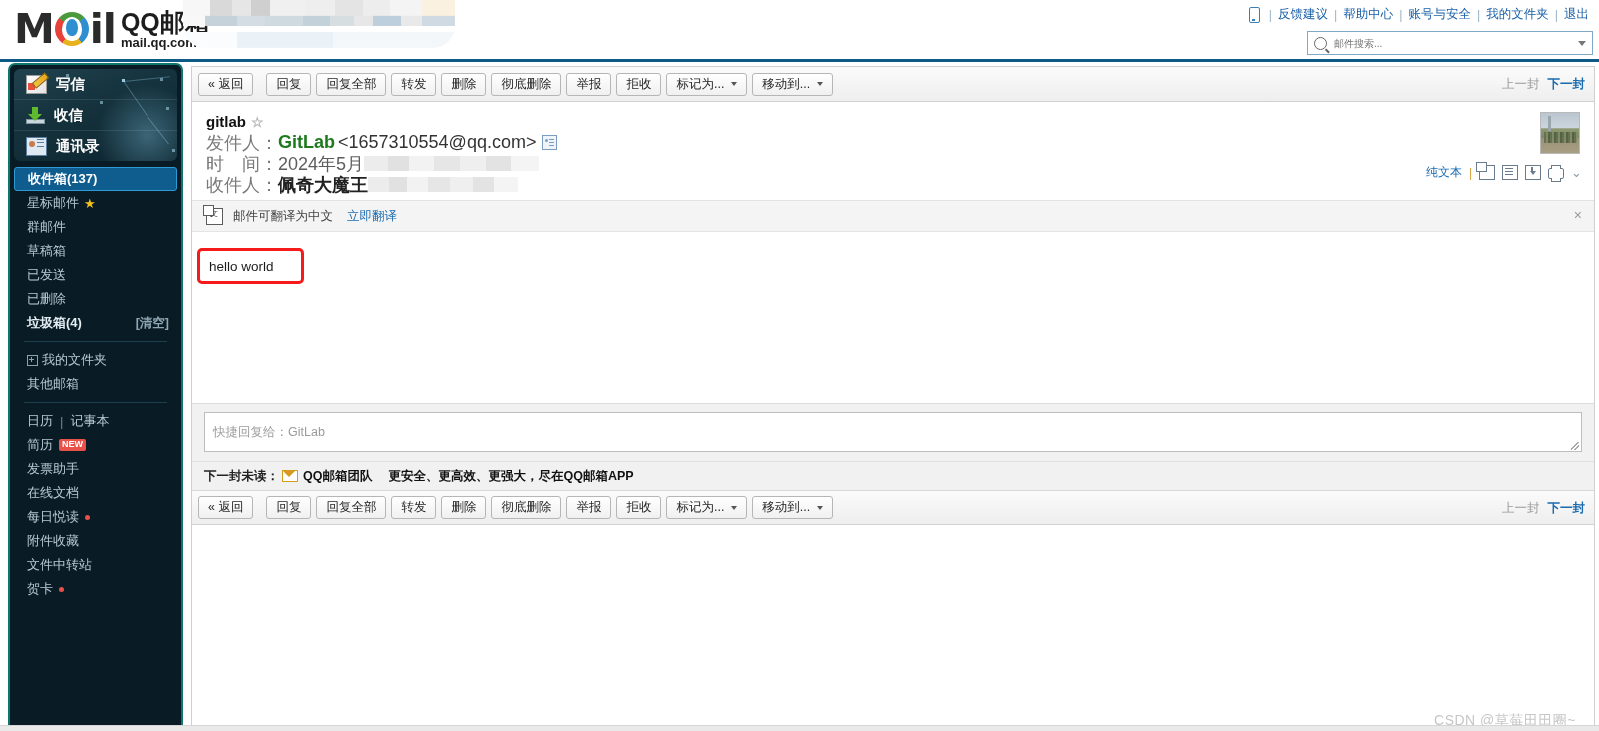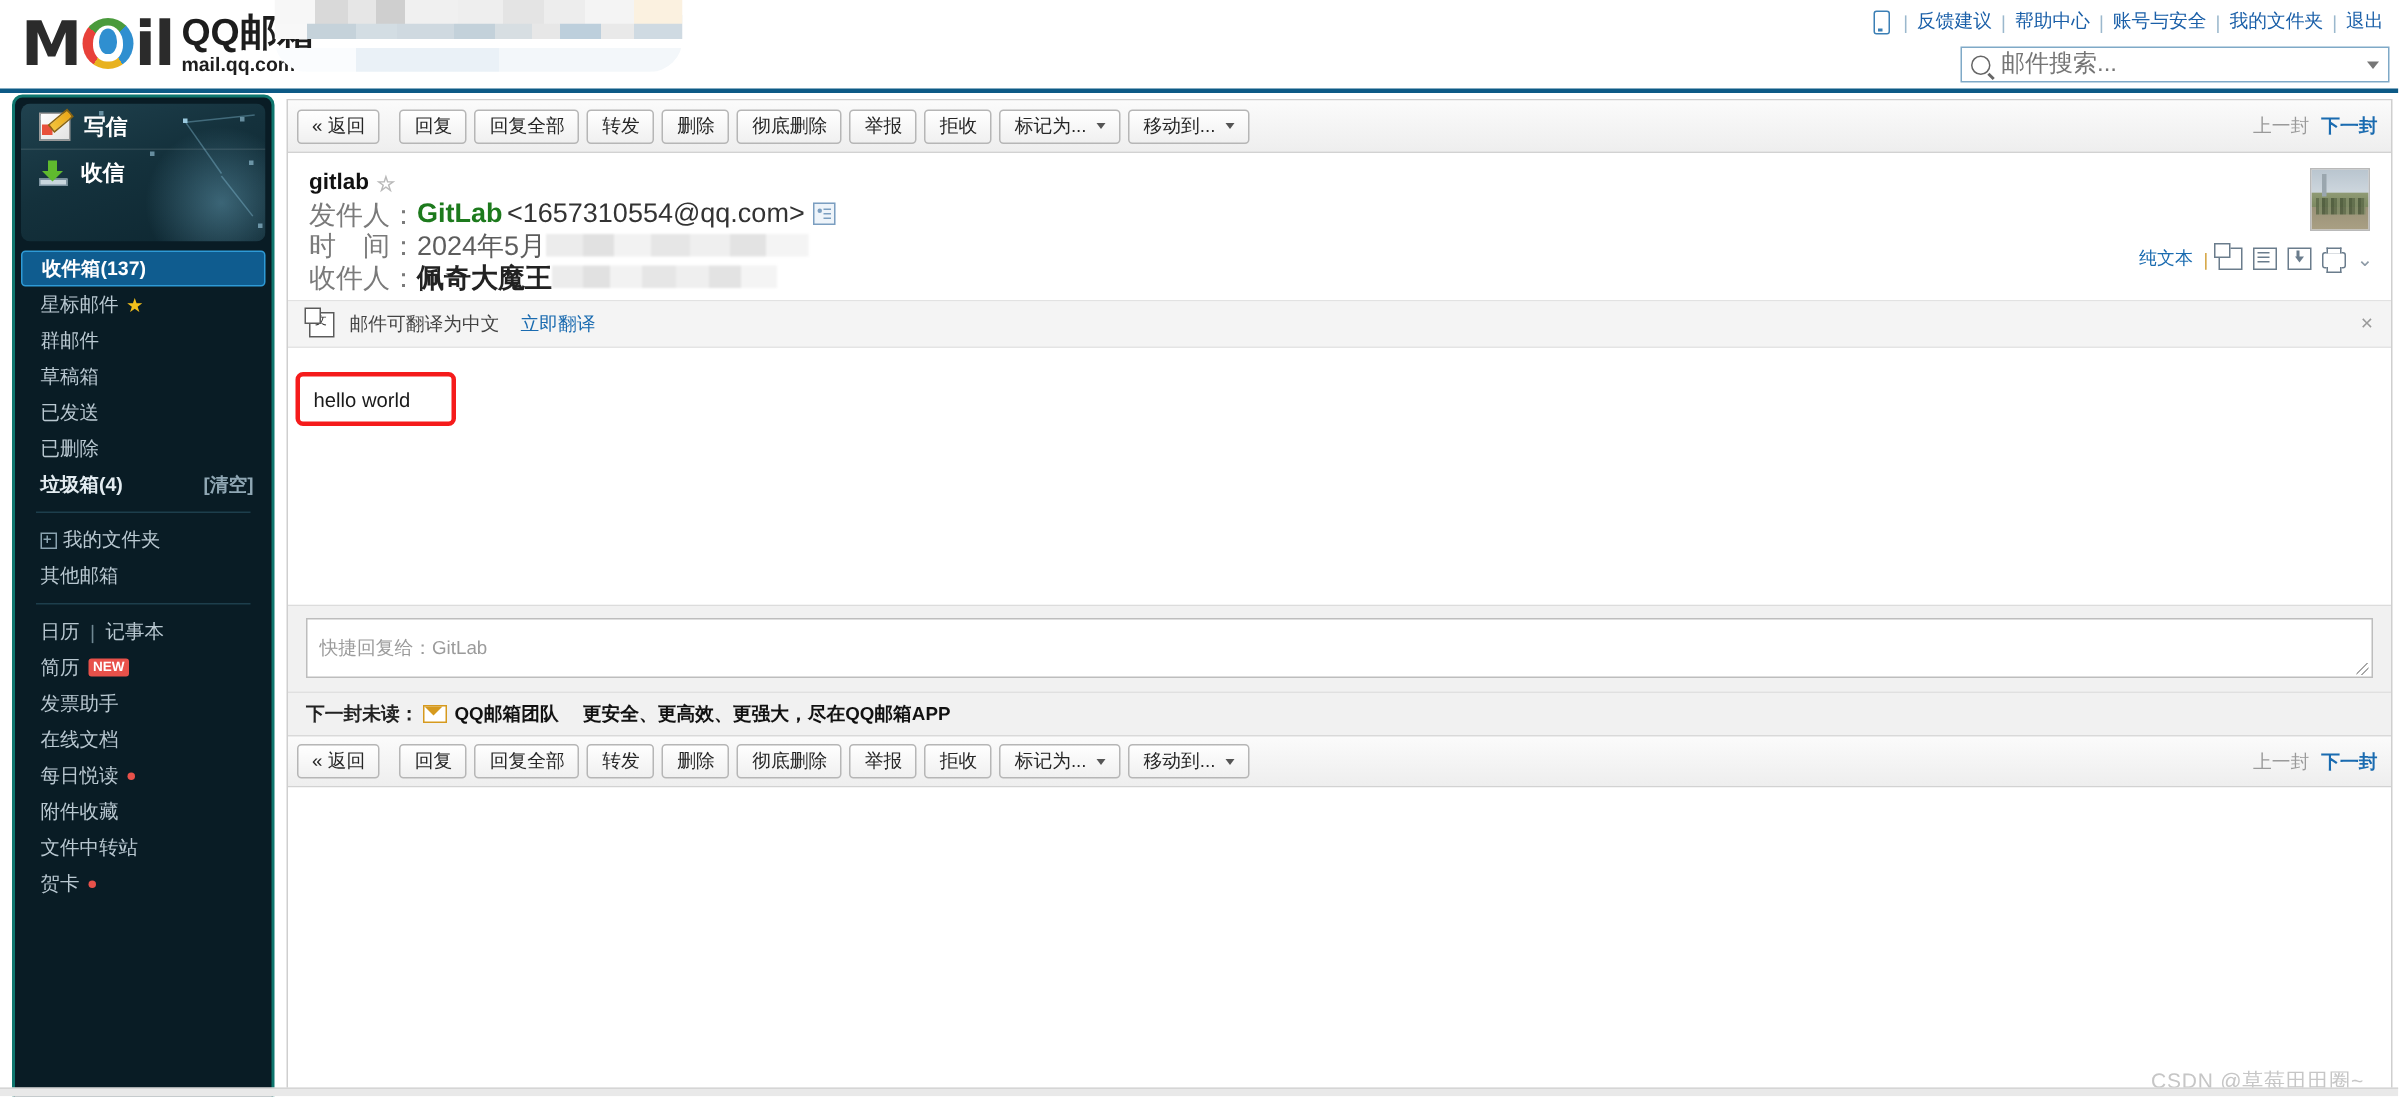--- a/index.html
+++ b/index.html
@@ -172,21 +172,21 @@
     position: absolute;
     right: -4px; bottom: -3px;
     width: 5px; height: 1.6px;
     background: #666;
     transform: rotate(45deg);
   }
   .search-input {
     border: 0;
     outline: 0;
     flex: 1 1 auto;
-    font-size: 16px;
+    font-size: 10px;
     color: #555;
     font-family: Liberation Sans, sans-serif;
     background: transparent;
   }
   .search-caret {
     width: 0; height: 0;
     border-left: 4.5px solid transparent;
     border-right: 4.5px solid transparent;
     border-top: 5px solid #777;
     flex: 0 0 auto;
@@ -810,20 +810,24 @@
       <div class="compose-item">
         <span class="ci-icon icon-write"></span>
         <span>写信</span>
       </div>
       <div class="compose-item">
         <span class="ci-icon icon-receive">
             <i></i>
           </span>
         <span>收信</span>
       </div>
+      <div class="compose-item">
+        <span class="ci-icon icon-contacts"></span>
+        <span>通讯录</span>
+      </div>
     </div>
 
     <div class="folders">
       <div class="folder active">
         <span>收件箱(137)</span>
       </div>
       <div class="folder">
         <span>星标邮件</span>
         <span class="star-glyph">★</span>
       </div>

